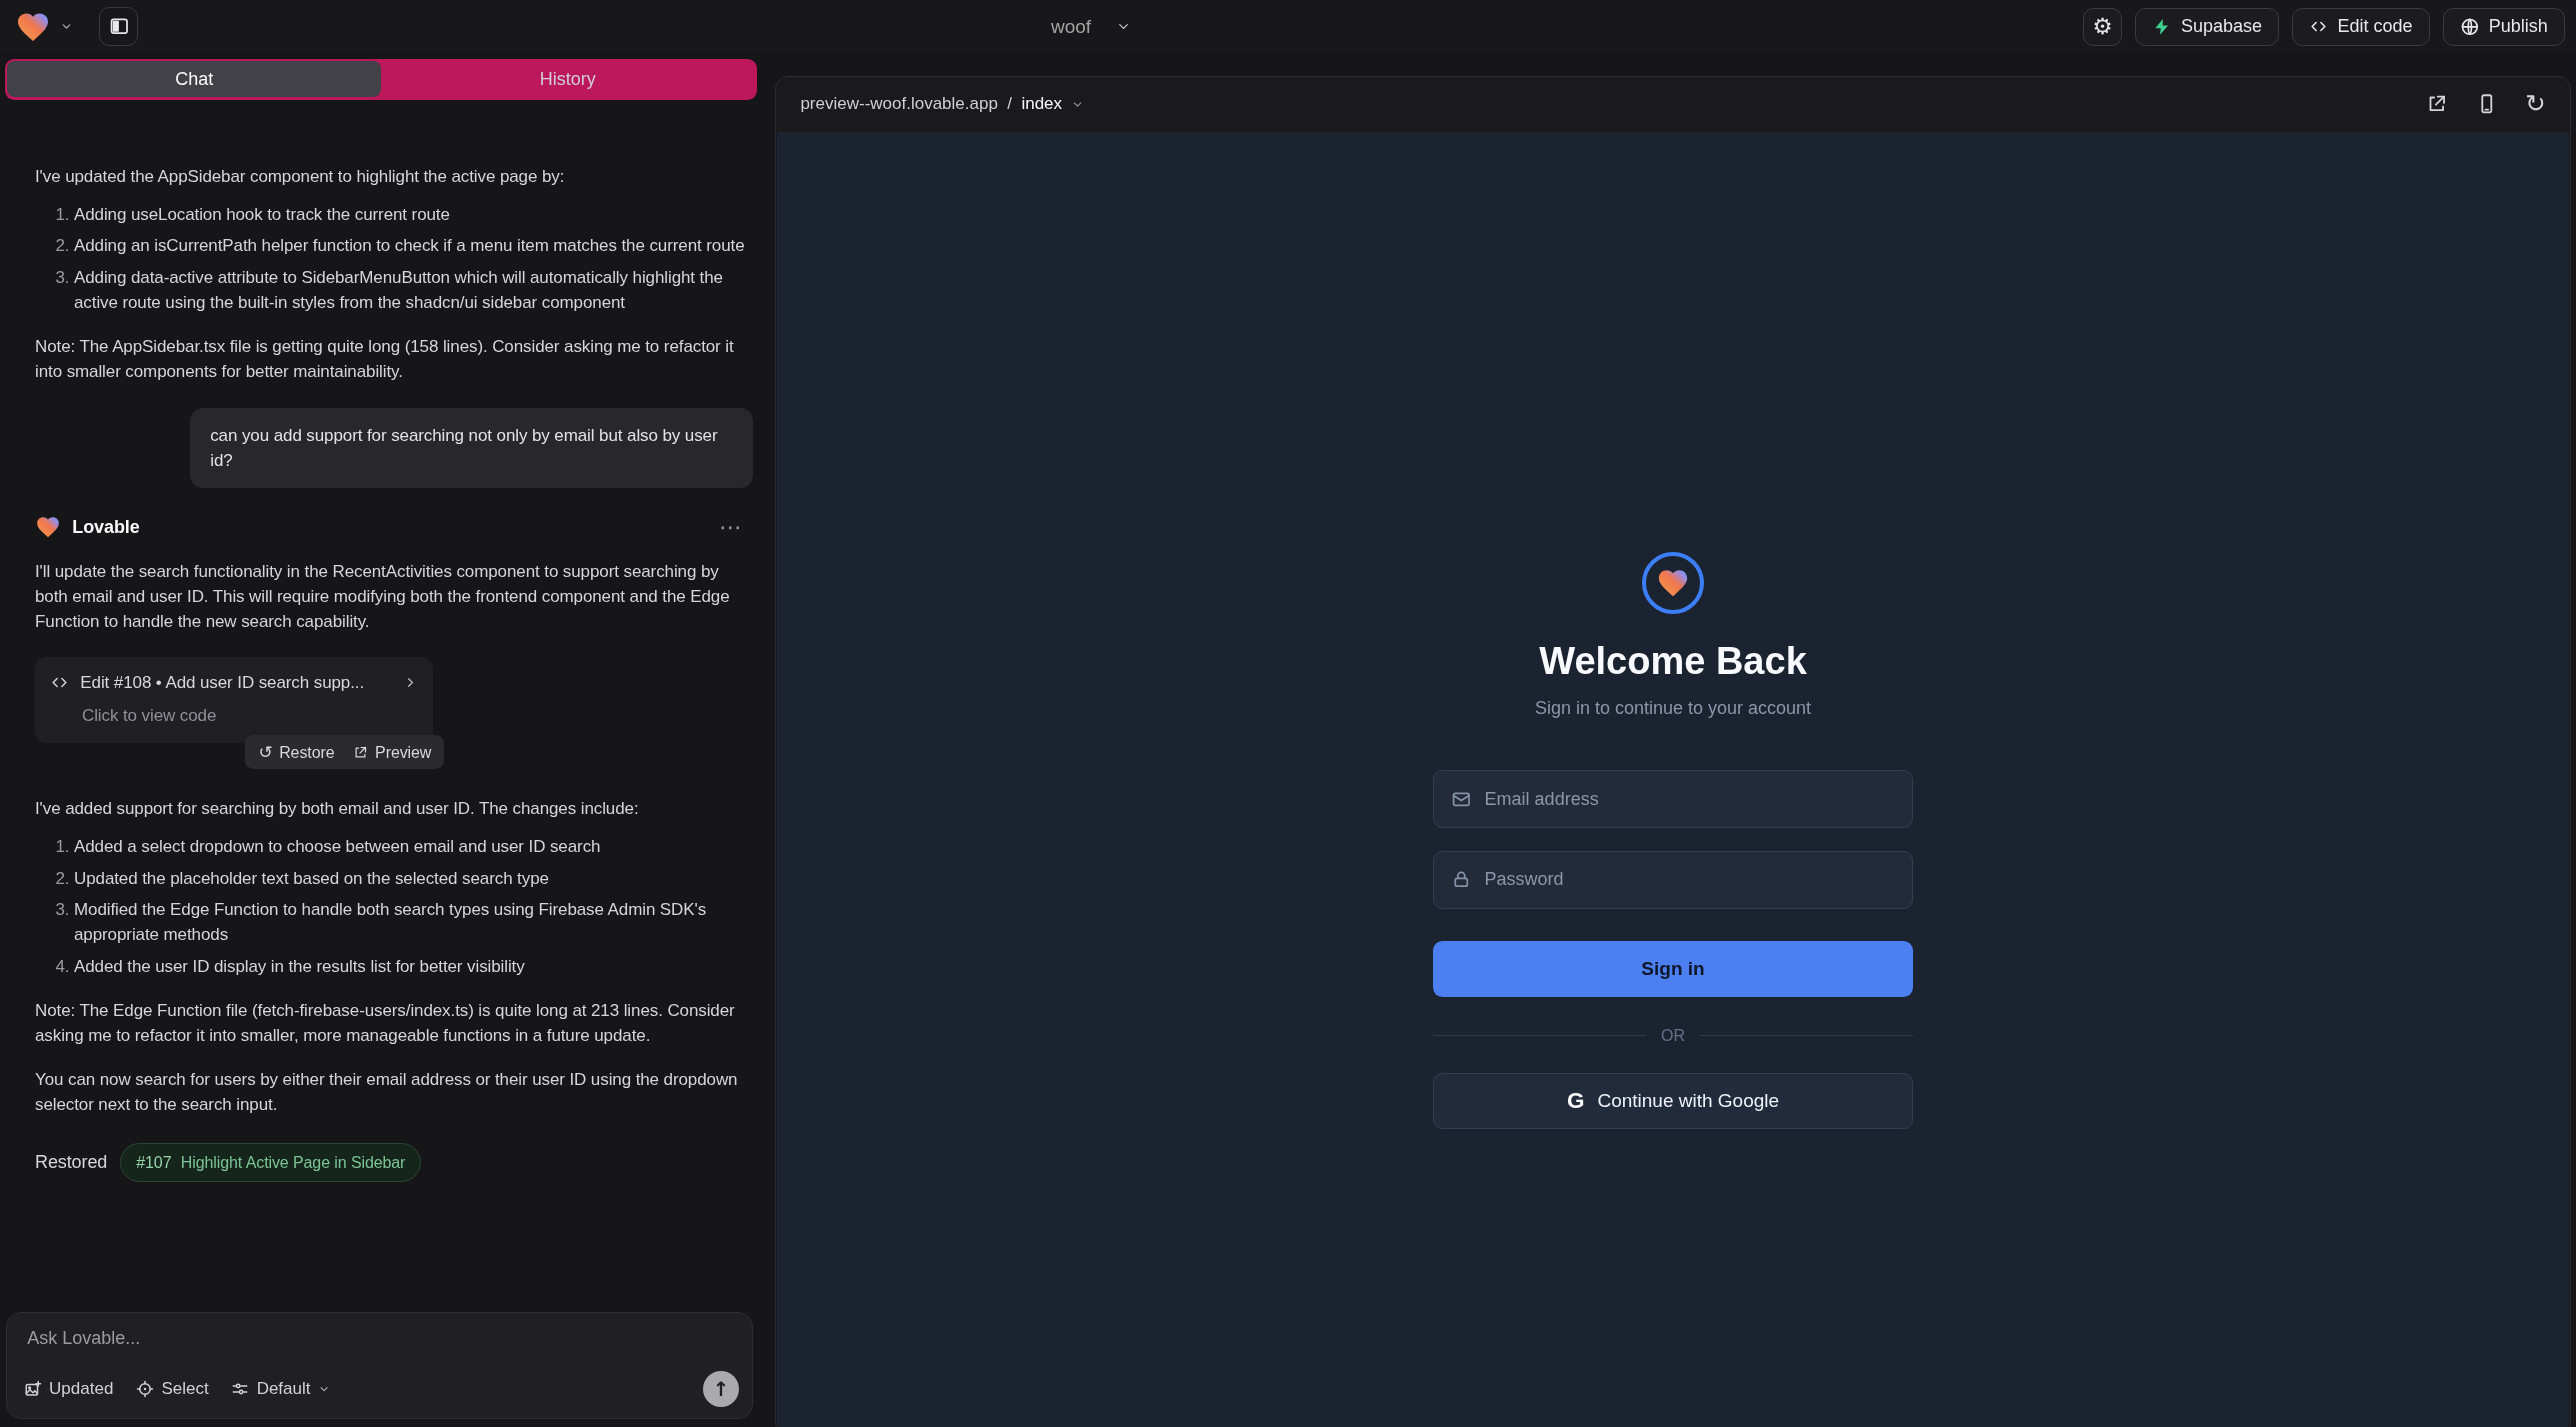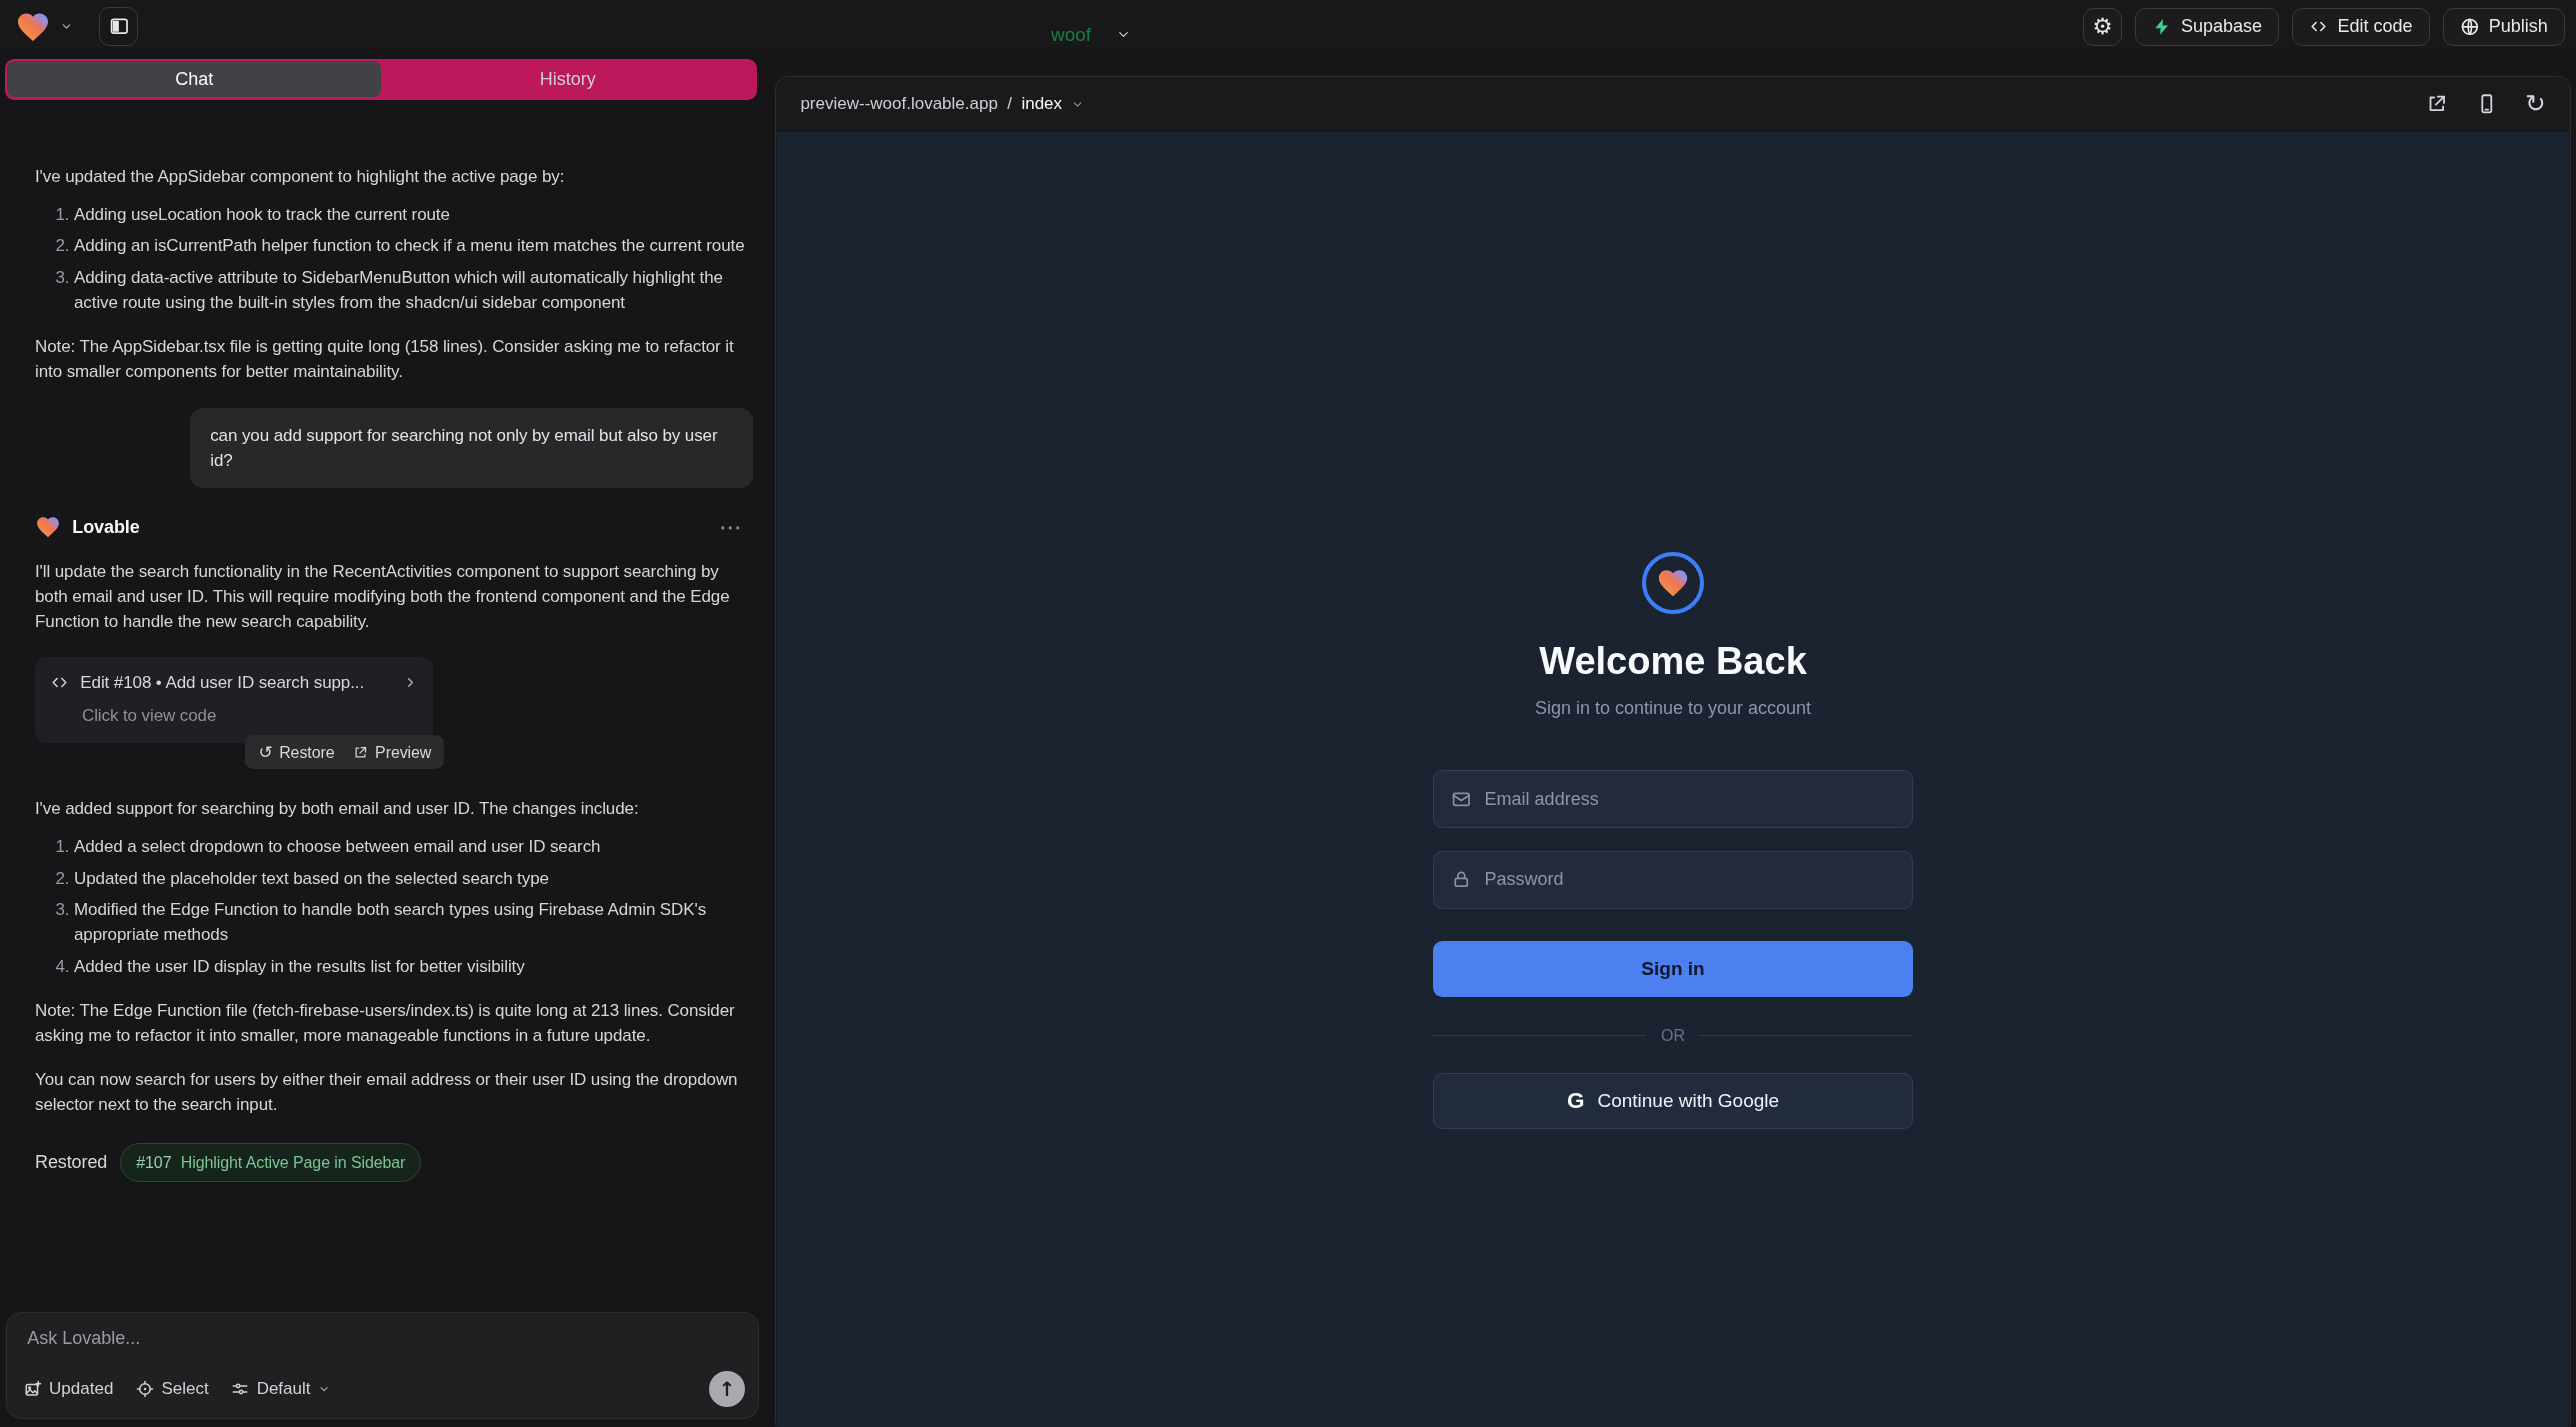--- a/index.html
+++ b/index.html
@@ -10,21 +10,21 @@
     color: #d6d6d9;
     position: relative;
   }
   svg { display: block; }
   .stk { fill: none; stroke: currentColor; stroke-width: 2; stroke-linecap: round; stroke-linejoin: round; }
 
   
   .topbar { position: absolute; left: 0; top: 0; width: 2576px; height: 53px; background: #18181a; display: flex; align-items: center; }
   .logo-wrap { display: flex; align-items: center; gap: 9.4px; margin-left: 15px; cursor: pointer; }
   .tb-toggle { width: 39px; height: 39px; margin-left: 26px; border: 0.9px solid #3a3a3f; border-radius: 10.3px; display: flex; align-items: center; justify-content: center; color: #e8e8ea; background: transparent; }
-  .project-group { position: absolute; left: 1051px; top: 8px; height: 53px; display: flex; align-items: center; gap: 24.4px; color: #15803d; justify-content: flex-end; }
+  .project-group { position: absolute; left: 1051px; top: 0; height: 53px; display: flex; align-items: center; gap: 24.4px; color: #a3a3a3; justify-content: flex-end; }
   .project-name { font-size: 19px; font-weight: 500; }
   .tb-right { position: absolute; right: 11.3px; top: 7.5px; display: flex; gap: 13px; }
   .tb-btn { height: 38px; border: 0.9px solid #3b3b40; background: #1c1c1f; border-radius: 10.3px; display: flex; align-items: center; gap: 9.4px; padding: 0 16px; font-size: 18px; color: #e8e8ea; }
   .tb-iconbtn { width: 39px; padding: 0; justify-content: center; }
   .gear-glyph { font-family: "DejaVu Sans", sans-serif; font-size: 22.5px; line-height: 1; color: #e4e4e7; }
 
   
   .chat-panel { position: absolute; left: 0; top: 53px; width: 762px; bottom: 0; background: #161618; }
   .tabs { position: absolute; left: 4.7px; right: 4.7px; top: 5.6px; height: 41px; background: #be185d; border-radius: 9.4px; padding: 2.8px; display: flex; }
   .tab { flex: 1; border-radius: 7.5px; display: flex; align-items: center; justify-content: center; font-size: 18px; color: #cfcfd4; cursor: pointer; }
@@ -51,21 +51,21 @@
   .restore-bar .rb-item { display: flex; align-items: center; gap: 6.6px; cursor: pointer; }
   .u-icon { font-family: "DejaVu Sans", sans-serif; font-size: 17px; line-height: 1; }
   .after-card { margin-top: 53px !important; }
 
   .restored-row { display: flex; align-items: center; gap: 13px; margin-top: 26px; }
   .restored-label { font-size: 18px; color: #d8d8db; }
   .restored-badge { display: flex; align-items: center; gap: 9.4px; border: 0.9px solid #2d4737; background: #16251c; border-radius: 937px; padding: 5.6px 15px 6.6px; font-size: 16px; cursor: pointer; }
   .badge-num { color: #95d3ab; }
   .badge-title { color: #7cc497; }
 
-  .composer { position: absolute; left: 5.6px; right: 3px; bottom: 9.4px; height: 107px; background: #202023; border: 0.9px solid #2e2e33; border-radius: 15px; }
+  .composer { position: absolute; left: 5.6px; right: 9px; bottom: 9.4px; height: 107px; background: #202023; border: 0.9px solid #2e2e33; border-radius: 15px; }
   .composer textarea { position: absolute; left: 20.6px; top: 15px; right: 20.6px; height: 32px; background: transparent; border: none; outline: none; resize: none; font-family: "Liberation Sans", sans-serif; font-size: 18px; color: #e4e4e7; }
   .composer textarea::placeholder { color: #9a9aa1; }
   .composer-row { position: absolute; left: 17px; right: 13px; bottom: 10.3px; display: flex; align-items: center; gap: 22.5px; font-size: 17px; color: #d2d2d6; }
   .comp-item { display: flex; align-items: center; gap: 7.5px; cursor: pointer; }
   .send-btn { margin-left: auto; width: 36px; height: 36px; border-radius: 50%; background: #a9a9ae; color: #1f1f22; display: flex; align-items: center; justify-content: center; font-size: 19.7px; font-weight: bold; cursor: pointer; font-family: "DejaVu Sans", sans-serif; }
 
   
   .preview-panel { position: absolute; left: 775px; top: 76px; width: 1796px; height: 1360px; background: #1a1a1d; border: 0.9px solid #2c2c31; border-radius: 13px; }
   .preview-header { height: 54px; display: flex; align-items: center; padding: 0 24.4px; }
   .url-group { display: flex; align-items: center; gap: 9.4px; font-size: 17px; color: #cfcfd3; cursor: pointer; }

